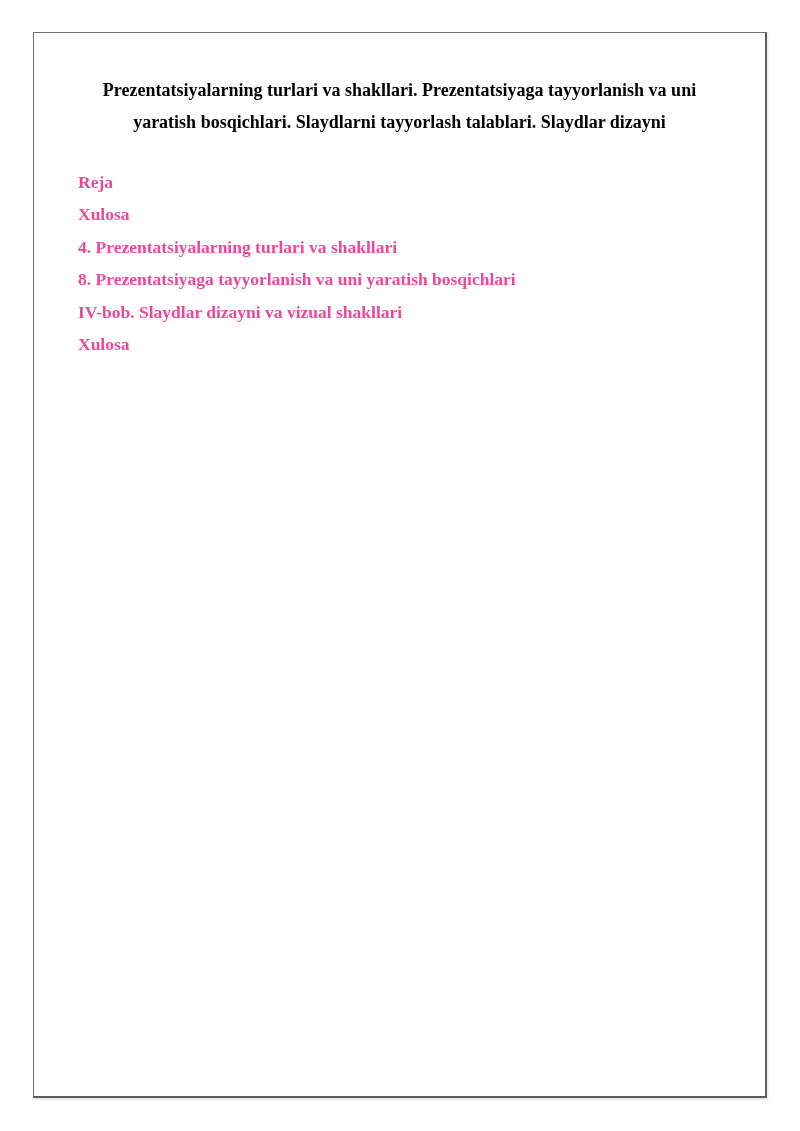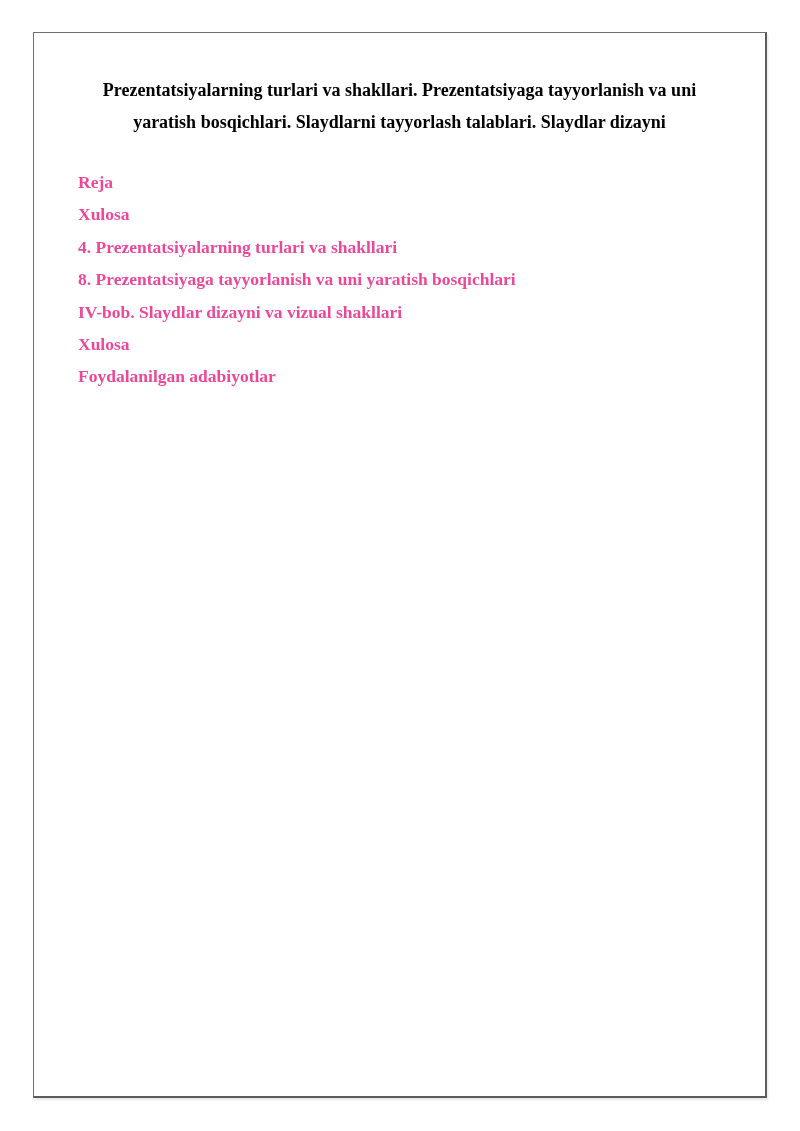--- a/index.html
+++ b/index.html
@@ -63,15 +63,14 @@
 
       <div class="toc-item">4. Prezentatsiyalarning turlari va shakllari</div>
 
       <div class="toc-item">8. Prezentatsiyaga tayyorlanish va uni yaratish bosqichlari</div>
 
 
       <div class="toc-item">IV-bob. Slaydlar dizayni va vizual shakllari</div>
 
       <div class="toc-item">Xulosa</div>
 
-      <div class="toc-item">Foydalanilgan adabiyotlar</div>
     </div>
 </div>
 
 </body></html>

